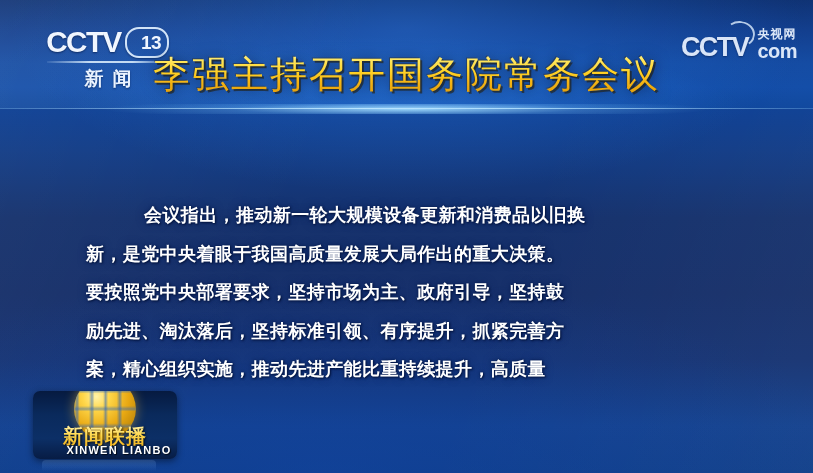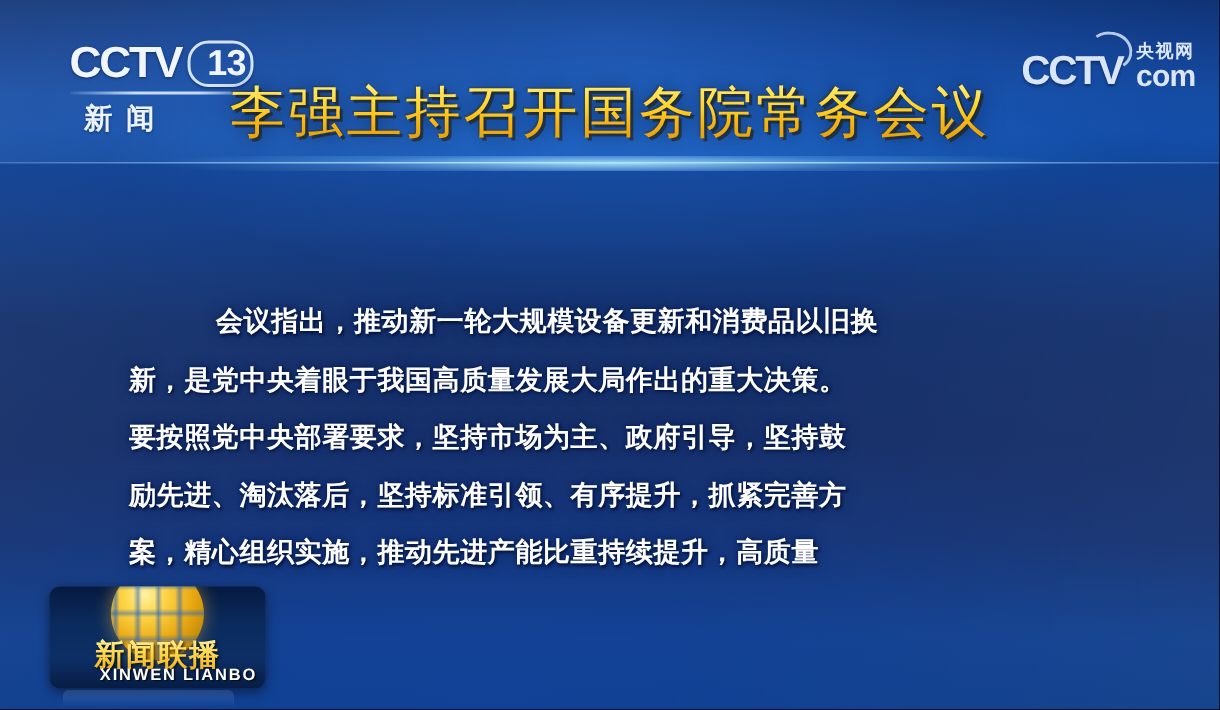--- a/index.html
+++ b/index.html
@@ -94,33 +94,34 @@
     font-family: "Liberation Sans", sans-serif;
     transform: scaleX(1.02);
   }
   .cctv13-badge {
     margin-left: 5px;
     width: 42px; height: 27px;
     border: 2px solid rgba(225,240,255,0.92);
     border-radius: 14px;
     display: flex; align-items: center; justify-content: center;
     color: #f0f6ff;
-    font-size: 24px;
+    font-size: 19px;
     font-weight: bold;
     letter-spacing: -0.5px;
     box-shadow: 0 1px 2px rgba(0,20,60,0.5);
     padding-left: 8px;
   }
   .cctv13-underline {
     width: 100%; height: 2px;
     margin-top: 2px;
     background: linear-gradient(90deg, rgba(200,230,255,0.1), rgba(225,242,255,0.85) 35%, rgba(225,242,255,0.85) 70%, rgba(200,230,255,0.15));
   }
   .cctv13-sub {
     margin-top: 3px;
+    text-align: center;
     color: #eaf3ff;
     font-size: 19px;
     font-weight: bold;
     letter-spacing: 9px;
     text-indent: 9px;
     font-family: "DejaVu Sans", sans-serif;
     text-shadow: 0 1px 2px rgba(0,20,60,0.55);
   }
 
   

